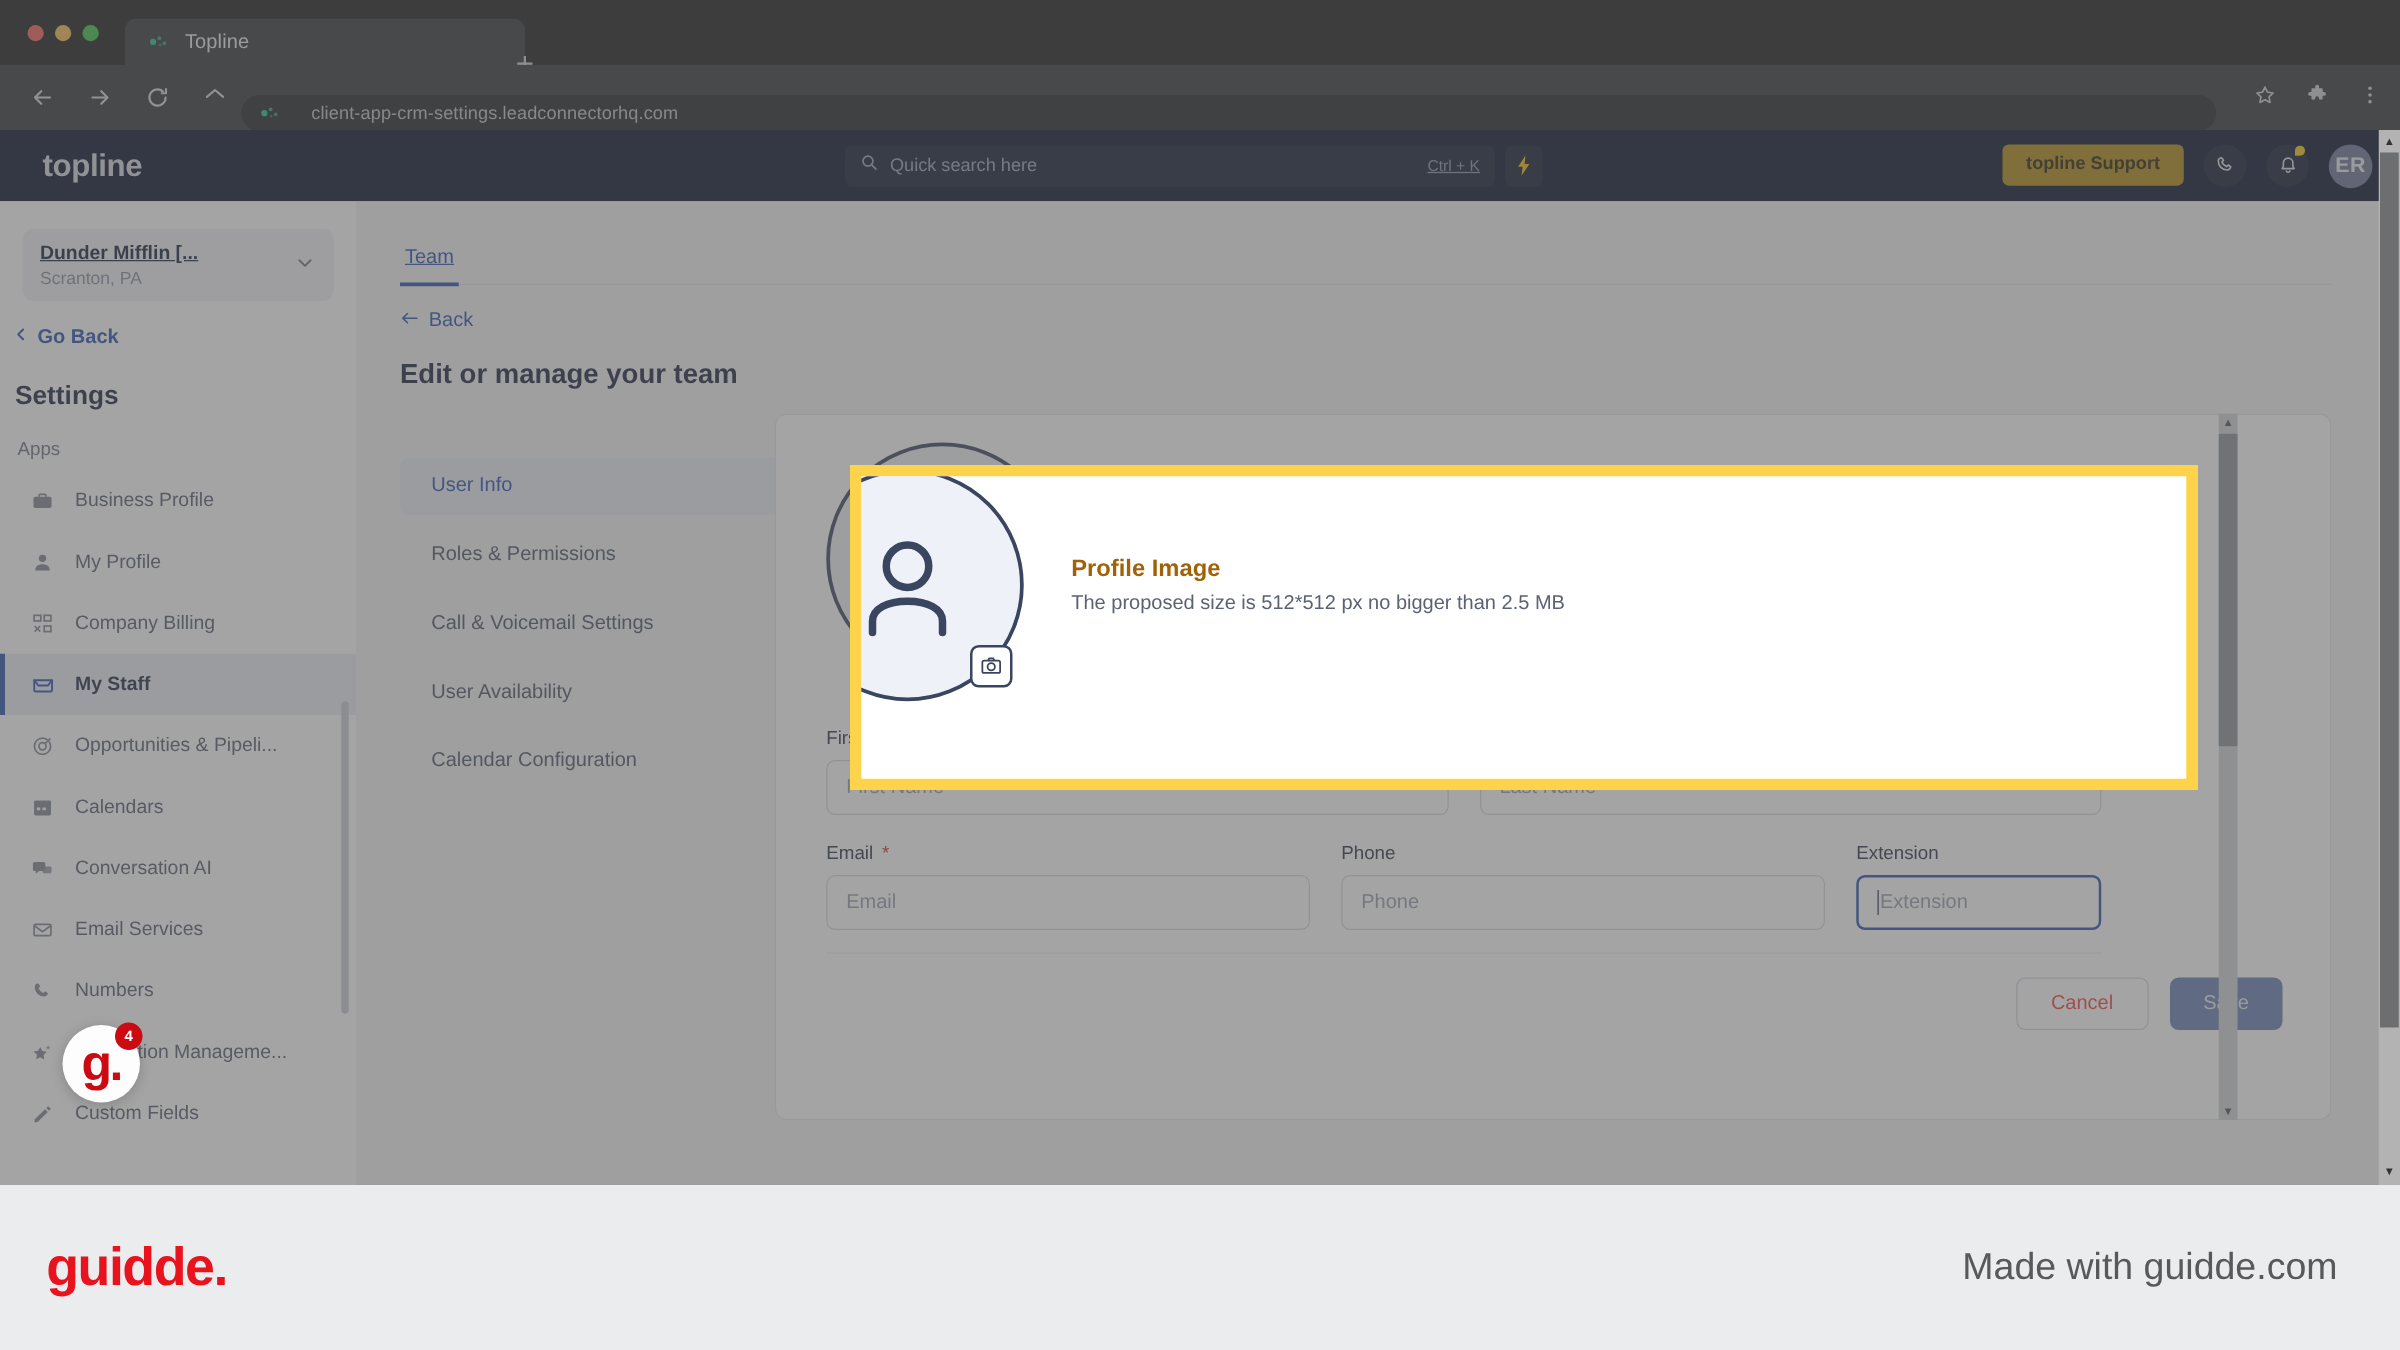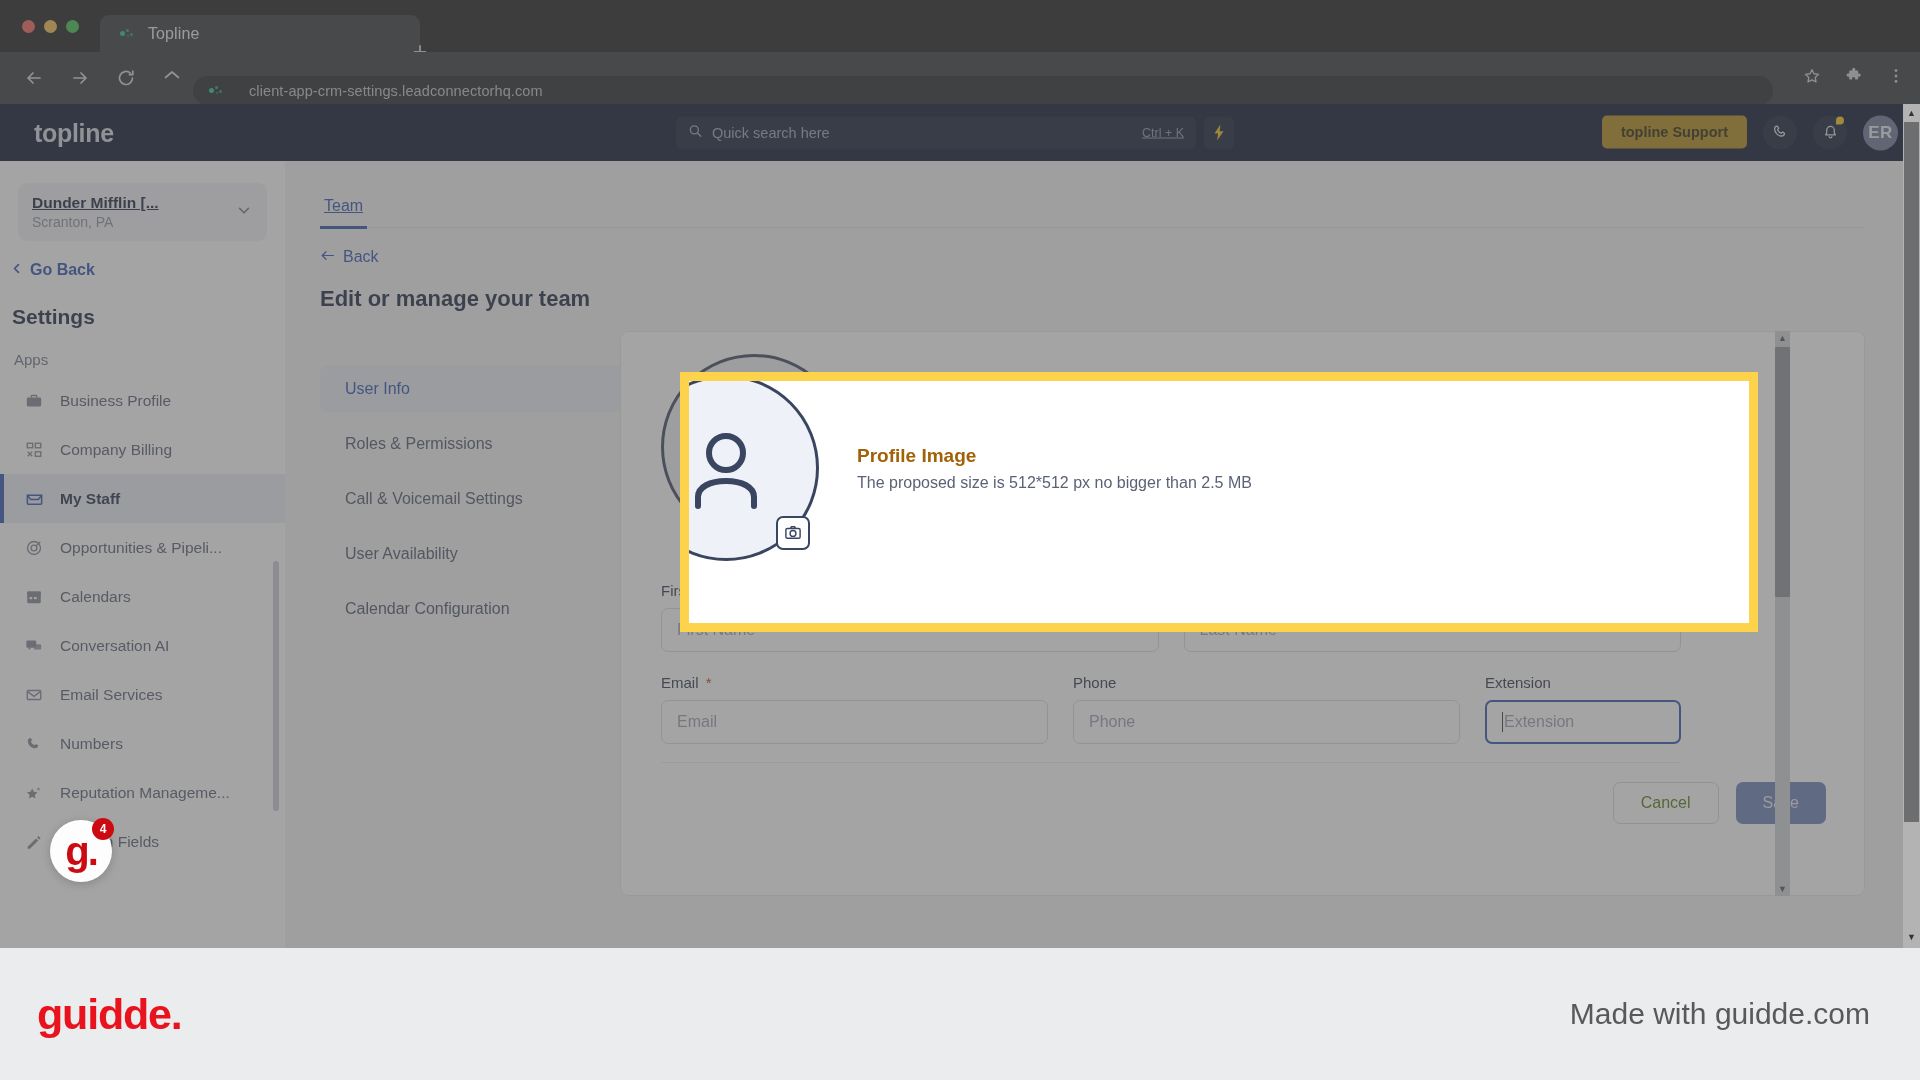--- a/index.html
+++ b/index.html
@@ -195,21 +195,21 @@
   .finput.focused { border: 2px solid #2a53b0; }
   .finput.focused .caret {
     display: inline-block; width: 1px; height: 20px; background: #2b3347; margin-right: 1px;
   }
   .divider { position: absolute; left: 40px; top: 430px; width: 1020px; height: 1px; background: #ebedf1; }
   .btnrow { position: absolute; right: 40px; top: 450px; display: flex; gap: 17px; }
   .btn {
     height: 42px; padding: 0 27px; border-radius: 7px; font-size: 16px;
     display: flex; align-items: center; justify-content: center;
   }
-  .btn.cancel { background: #fff; border: 1px solid #d3d7e0; color: #4d7c0f; }
+  .btn.cancel { background: #fff; border: 1px solid #d3d7e0; color: #ef4444; }
   .btn.save { background: #6b7fb5; color: #e6eaf4; }
   .vtrack {
     position: absolute; width: 15px; background: #cfd2d8;
   }
   .vthumb { position: absolute; width: 15px; background: #8d9199; border-radius: 1px; }
   .arrow-up, .arrow-down {
     position: absolute; left: 0; width: 15px; height: 14px; color: #4f5358;
     display: flex; align-items: center; justify-content: center; font-size: 9px;
   }
 
@@ -397,20 +397,29 @@
         <div class="apps-h">Apps</div>
 
         <div class="navitem">
           <span class="nicon">
             <svg width="18" height="18" viewBox="0 0 20 20" fill="currentColor">
                 <rect x="2" y="6" width="16" height="10" rx="1.5"></rect>
                 <path d="M7 6V4.6c0-.4.3-.7.7-.7h4.6c.4 0 .7.3.7.7V6" stroke="currentColor" stroke-width="1.5" fill="none"></path>
               </svg>
           </span>
           <span>Business Profile</span>
+        </div>
+        <div class="navitem">
+          <span class="nicon">
+            <svg width="18" height="18" viewBox="0 0 20 20" fill="currentColor">
+                <circle cx="10" cy="6.3" r="3.3"></circle>
+                <path d="M3.5 17c0-3.6 2.9-5.4 6.5-5.4s6.5 1.8 6.5 5.4z"></path>
+              </svg>
+          </span>
+          <span>My Profile</span>
         </div>
         <div class="navitem">
           <span class="nicon">
             <svg width="18" height="18" viewBox="0 0 20 20" fill="none" stroke="currentColor" stroke-width="1.5">
                 <rect x="2.5" y="2.5" width="6" height="5"></rect>
                 <rect x="11.5" y="2.5" width="6" height="5"></rect>
                 <path d="M3 12l5 5M8 12l-5 5"></path>
                 <rect x="11.5" y="12" width="6" height="5"></rect>
               </svg>
           </span>

